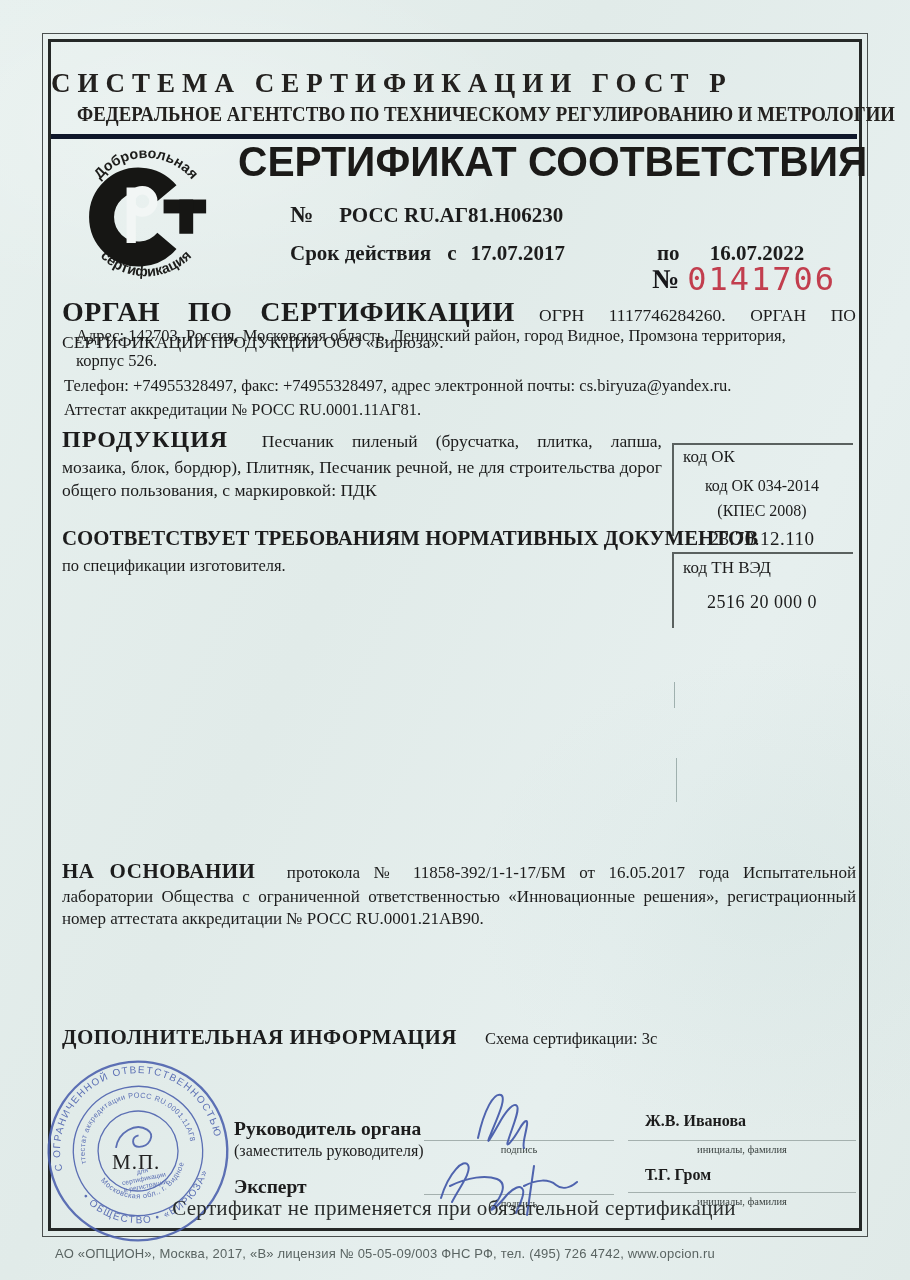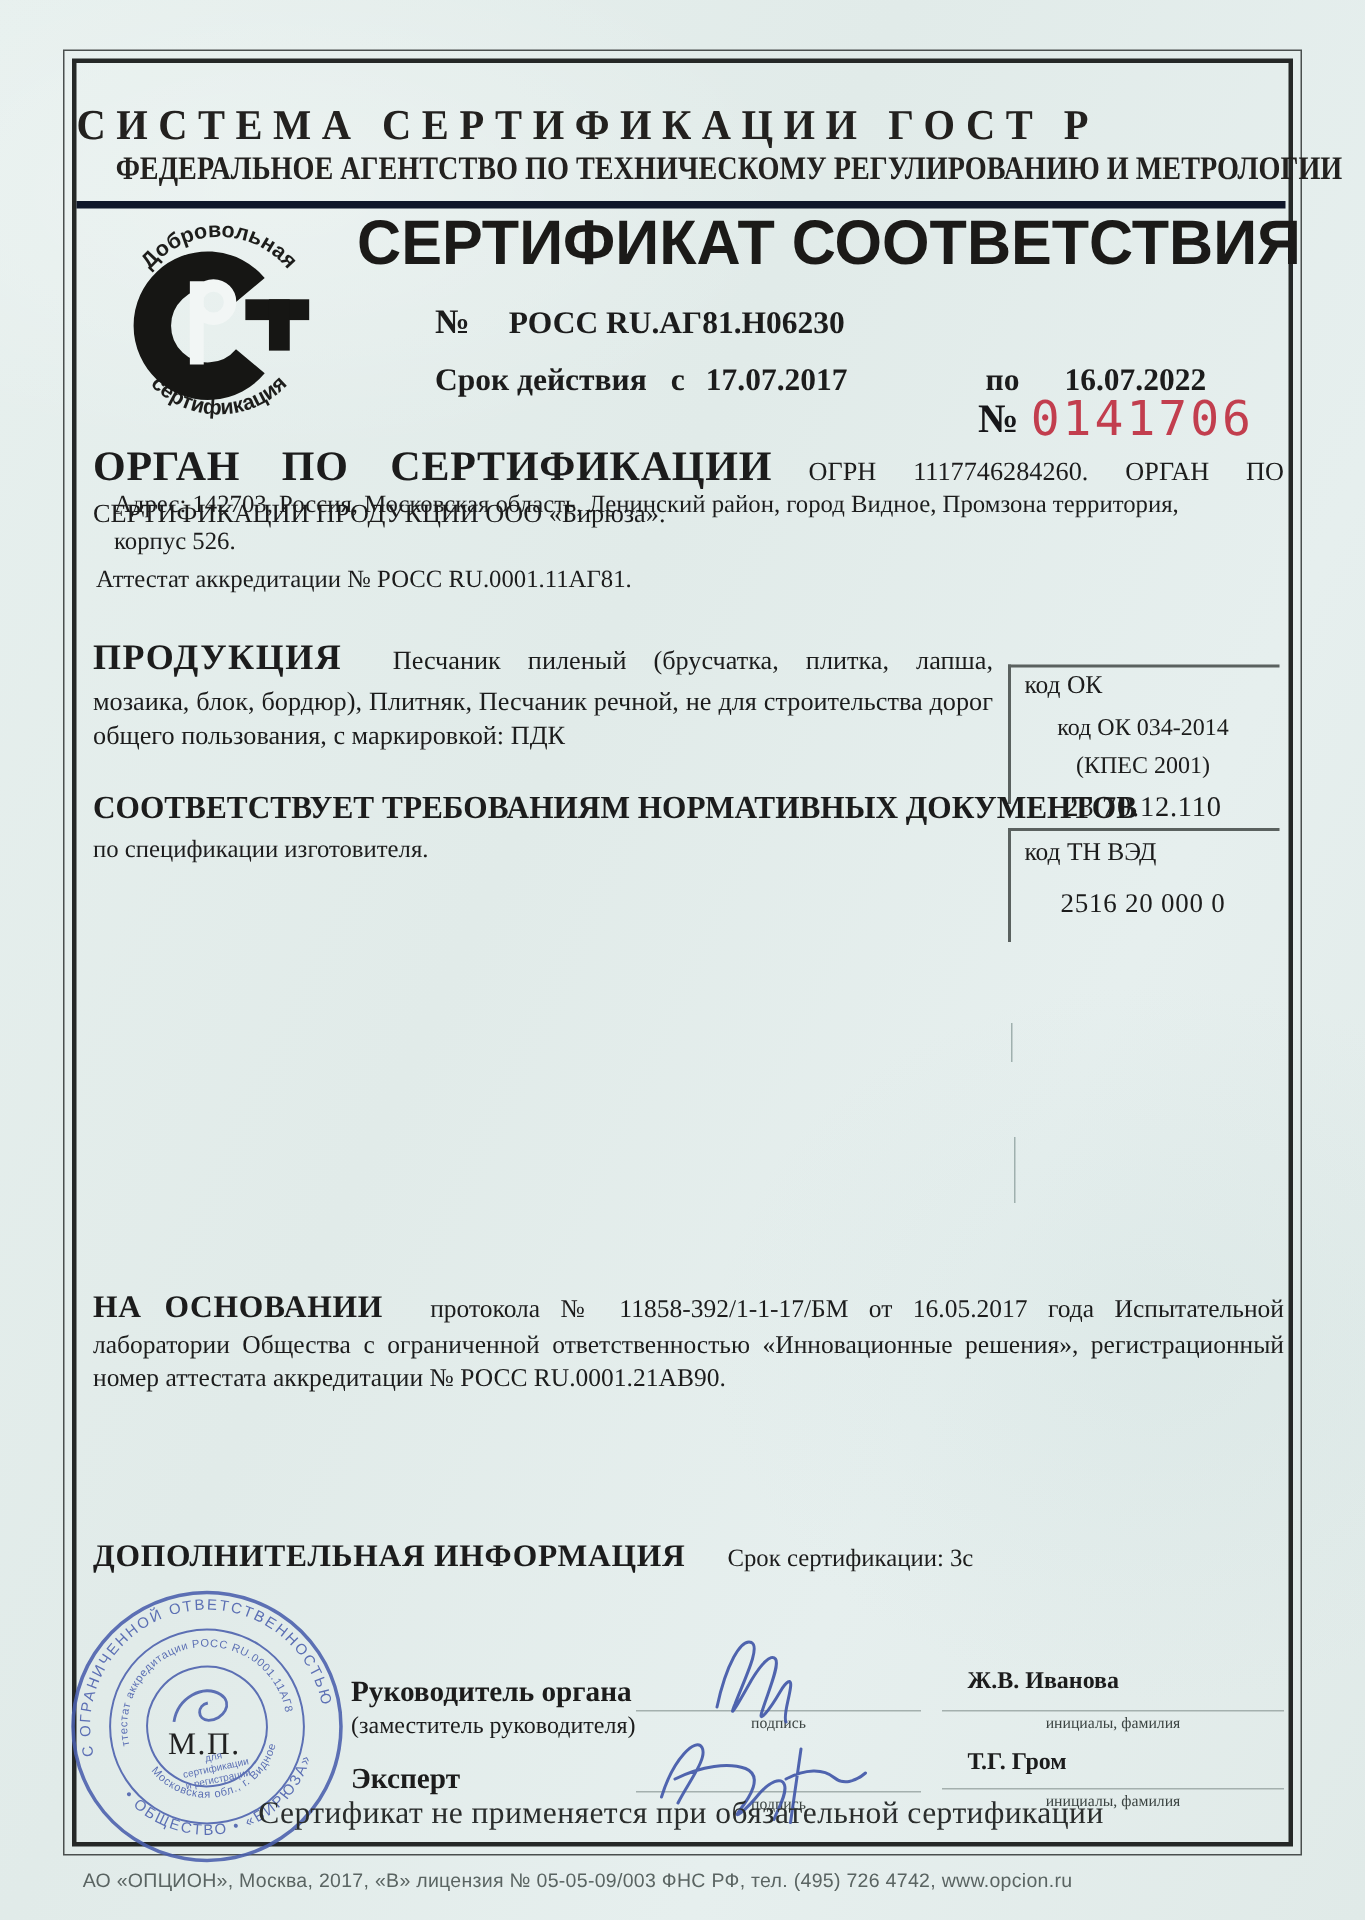--- a/index.html
+++ b/index.html
@@ -150,55 +150,56 @@
 <div class="blank-no">
   <span class="no-sign">№</span><span class="val">0141706</span>
 </div>
 
 <p class="para org-block" style="margin:0;">
   <span class="h">ОРГАН ПО СЕРТИФИКАЦИИ</span>
   <span class="t">ОГРН 1117746284260. ОРГАН ПО СЕРТИФИКАЦИИ ПРОДУКЦИИ ООО «Бирюза».</span>
 </p>
 <div class="org-lines">
   <div class="indent">Адрес: 142703, Россия, Московская область, Ленинский район, город Видное, Промзона территория, корпус 526.</div>
+  <div>Телефон: +74955328497, факс: +74955328497, адрес электронной почты: cs.biryuza@yandex.ru.</div>
   <div>Аттестат аккредитации № РОСС RU.0001.11АГ81.</div>
 </div>
 
 <p class="para prod-block" style="margin:0;">
   <span class="h">ПРОДУКЦИЯ</span>
   <span class="t">Песчаник пиленый (брусчатка, плитка, лапша, мозаика, блок, бордюр), Плитняк, Песчаник речной, не для строительства дорог общего пользования, с маркировкой: ПДК</span>
 </p>
 
 <div class="codebox-line-h" style="left:672px;top:443px;width:181px;"></div>
 <div class="codebox-line-v" style="left:672px;top:443px;height:93px;"></div>
 <div class="code-ok-label">код ОК</div>
 <div class="code-ok-body">
   <div>код ОК 034-2014</div>
-  <div>(КПЕС 2001)</div>
+  <div>(КПЕС 2008)</div>
   <div class="big">23.70.12.110</div>
 </div>
 
 <div class="conf-h">СООТВЕТСТВУЕТ ТРЕБОВАНИЯМ НОРМАТИВНЫХ ДОКУМЕНТОВ</div>
 <div class="conf-t">по спецификации изготовителя.</div>
 
 <div class="codebox-line-h" style="left:672px;top:552px;width:181px;"></div>
 <div class="codebox-line-v" style="left:672px;top:552px;height:76px;"></div>
 <div class="code-tnved-label">код ТН ВЭД</div>
 <div class="code-tnved-val">2516 20 000 0</div>
 <div class="vmark" style="left:674px;top:682px;height:26px;"></div>
 <div class="vmark" style="left:676px;top:758px;height:44px;"></div>
 
 <p class="para basis-block" style="margin:0;">
   <span class="h">НА ОСНОВАНИИ</span>
   <span class="t">протокола № 11858-392/1-1-17/БМ от 16.05.2017 года Испытательной лаборатории Общества с ограниченной ответственностью «Инновационные решения», регистрационный номер аттестата аккредитации № РОСС RU.0001.21АВ90.</span>
 </p>
 
 <p class="para add-block" style="margin:0;">
   <span class="h">ДОПОЛНИТЕЛЬНАЯ ИНФОРМАЦИЯ</span>
-  <span class="t">Срок сертификации: 3с</span>
+  <span class="t">Схема сертификации: 3с</span>
 </p>
 
 <svg class="stamp" viewBox="0 0 200 200" style="opacity:.88;transform:rotate(-12deg);">
   <defs>
     <path id="stR1t" d="M 18,100 A 82,82 0 1 1 182,100" fill="none"></path>
     <path id="stR1b" d="M 24,100 A 76,76 0 0 0 176,100" fill="none"></path>
     <path id="stR2t" d="M 44,100 A 56,56 0 1 1 156,100" fill="none"></path>
     <path id="stR2b" d="M 50,100 A 50,50 0 0 0 150,100" fill="none"></path>
   </defs>
   <g stroke="#4a5fad" fill="none">

